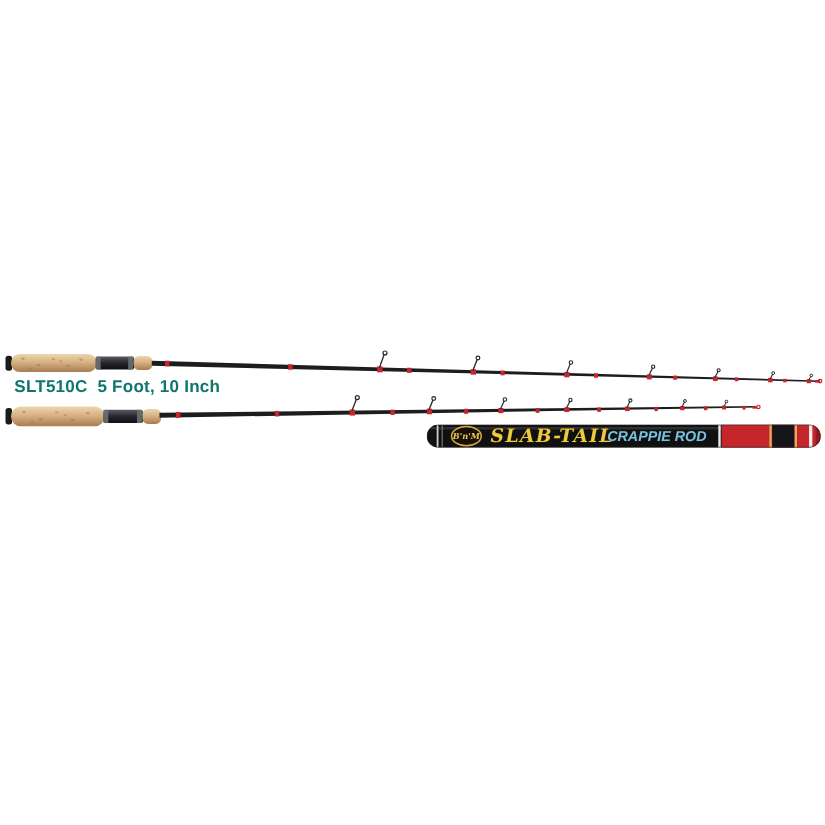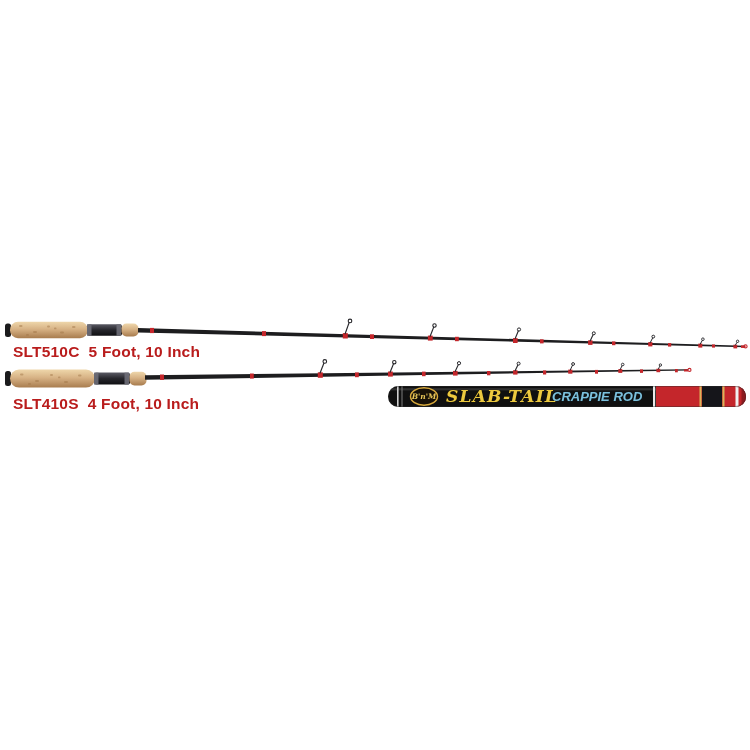--- a/index.html
+++ b/index.html
@@ -1,19 +1,19 @@
 <!DOCTYPE html>
 <html><head>
 <meta charset="utf-8">
 <style>
   html,body{margin:0;padding:0;}
   body{width:750px;height:750px;background:#ffffff;font-family:"Liberation Sans",sans-serif;position:relative;overflow:hidden;}
   .canvas{position:absolute;inset:0;background:#ffffff;}
   .art{position:absolute;left:0;top:0;display:block;}
-  .label{position:absolute;left:13px;font-weight:700;font-size:15.5px;color:#b91c1c;white-space:nowrap;letter-spacing:.2px;}
+  .label{position:absolute;left:13px;font-weight:700;font-size:15.5px;color:#0f766e;white-space:nowrap;letter-spacing:.2px;}
   .label .length{margin-left:9px;}
   .label1{top:343px;}
   .label2{top:395px;}
 </style>
 </head>
 <body>
 
 <div class="canvas">
 
   <svg class="art" width="750" height="750" viewBox="0 0 750 750">
@@ -165,17 +165,14 @@
       <text x="424" y="399.2" text-anchor="middle" font-size="7.5" font-style="italic" font-weight="bold" fill="#e9c75a" font-family="'DejaVu Serif', serif">B'n'M</text>
       <text x="446" y="401.8" font-size="17" font-style="italic" font-weight="bold" fill="#ecc93f" stroke="#241c04" stroke-width="0.7" paint-order="stroke" letter-spacing="1.2" font-family="'DejaVu Serif', serif">SLAB-TAIL</text>
       <text x="552" y="401" font-size="13" font-style="italic" font-weight="bold" fill="#7cc0dc" stroke="#0d2630" stroke-width="0.5" paint-order="stroke" font-family="'Liberation Sans', sans-serif">CRAPPIE ROD</text>
     </g>
   </svg>
 
   <div class="label label1">
     <span class="model">SLT510C</span><span class="length">5 Foot, 10 Inch</span>
   </div>
 
-  <div class="label label2">
-    <span class="model">SLT410S</span><span class="length">4 Foot, 10 Inch</span>
-  </div>
 
 </div>
 
 </body></html>

